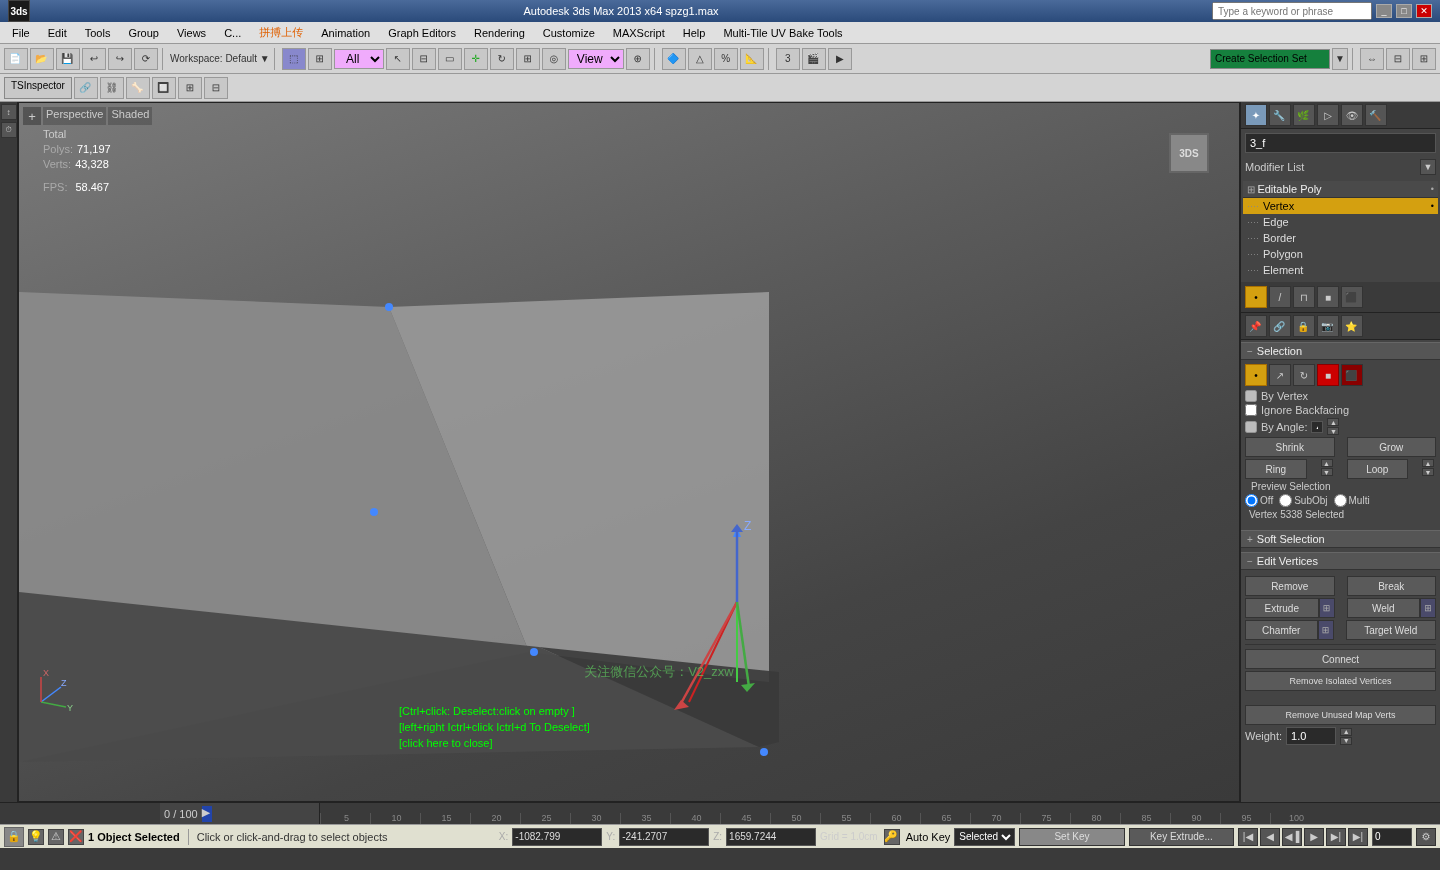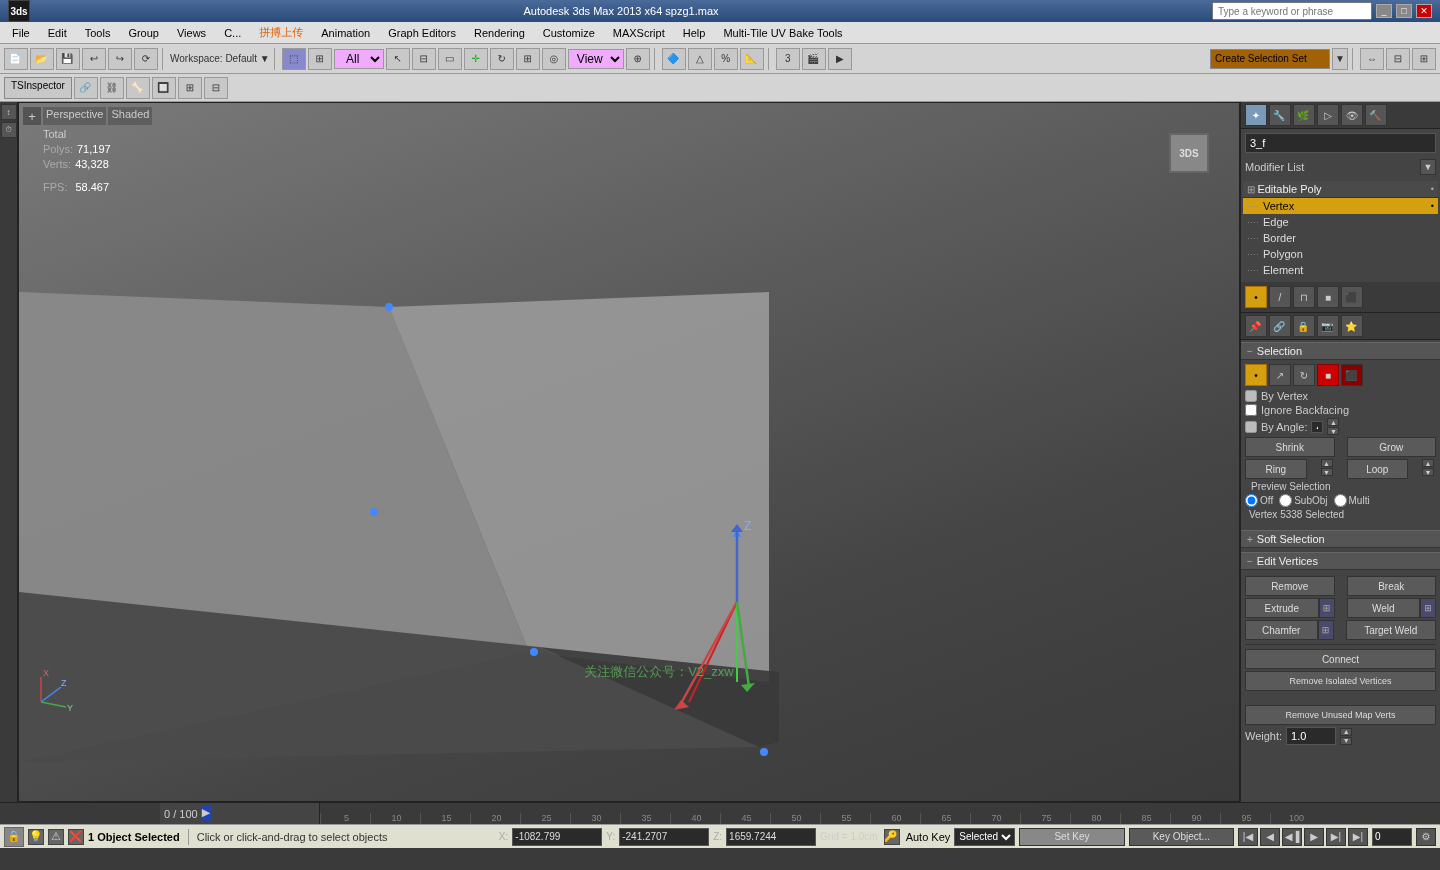--- a/index.html
+++ b/index.html
@@ -470,21 +470,21 @@
   <div class="tb-separator"></div>
   <div class="tb-btn">🔷</div>
   <div class="tb-btn">△</div>
   <div class="tb-btn">%</div>
   <div class="tb-btn">📐</div>
   <div class="tb-separator"></div>
   <div class="tb-btn">3</div>
   <div class="tb-btn">🎬</div>
   <div class="tb-btn">▶</div>
   <div style="flex:1;"></div>
-  <input type="text" style="height: 20px; width: 120px; font-size: 10px; padding: 0px 4px; background: #a16207; border: 1px solid rgb(136, 136, 136);" value="Create Selection Set">
+  <input type="text" style="height: 20px; width: 120px; font-size: 10px; padding: 0px 4px; background: #15803d; border: 1px solid rgb(136, 136, 136);" value="Create Selection Set">
   <div class="tb-btn" style="width:16px;">▼</div>
   <div class="tb-separator"></div>
   <div class="tb-btn">⇔</div>
   <div class="tb-btn">⊟</div>
   <div class="tb-btn">⊞</div>
 </div>
 
 <div id="toolbar2">
   <div id="ts-inspector-btn">TSInspector</div>
   <div class="tb-btn">🔗</div>
@@ -566,20 +566,25 @@
         </div>
         <div style="height:8px;"></div>
         <div style="display:flex;gap:8px;">
           <span style="color:#aaa;font-size:11px;">FPS:</span>
           <span style="color:#fff;font-size:11px;">58.467</span>
         </div>
       </div>
 
       <div id="watermark">关注微信公众号：V2_zxw</div>
 
+      <div id="viewport-instructions">
+        <div>[Ctrl+click: Deselect:click on empty  ]</div>
+        <div>[left+right Ictrl+click Ictrl+d To Deselect]</div>
+        <div>[click here to close]</div>
+      </div>
 
       <div style="position:absolute;top:30px;right:30px;z-index:20;">
         <div style="width:40px;height:40px;background:#888;border:2px solid #666;display:flex;align-items:center;justify-content:center;color:#ddd;font-size:10px;font-weight:bold;">3DS</div>
       </div>
     </div>
   </div>
 
   <div id="right-panel">
 
     <div class="right-panel-top-icons">
@@ -824,21 +829,21 @@
     <div style="width:16px;height:16px;background:#666;border:1px solid #444;display:flex;align-items:center;justify-content:center;cursor:pointer;margin:0 2px;">🔑</div>
 
     <span style="font-size:11px;color:#000;">Auto Key</span>
 
     <select style="height:18px;font-size:10px;background:#2a2a2a;border:1px solid #555;color:#fff;">
       <option>Selected</option>
     </select>
 
     <div class="panel-btn" style="width:50px;height:18px;background:#888;">Set Key</div>
 
-    <div class="panel-btn" style="width:70px;height:18px;">Key Object...</div>
+    <div class="panel-btn" style="width:70px;height:18px;">Key Extrude...</div>
 
     <div id="playback-controls">
       <div class="pb-btn">|◀</div>
       <div class="pb-btn">◀</div>
       <div class="pb-btn">◀▐</div>
       <div class="pb-btn">▶</div>
       <div class="pb-btn">▶|</div>
       <div class="pb-btn">▶|</div>
     </div>
 

